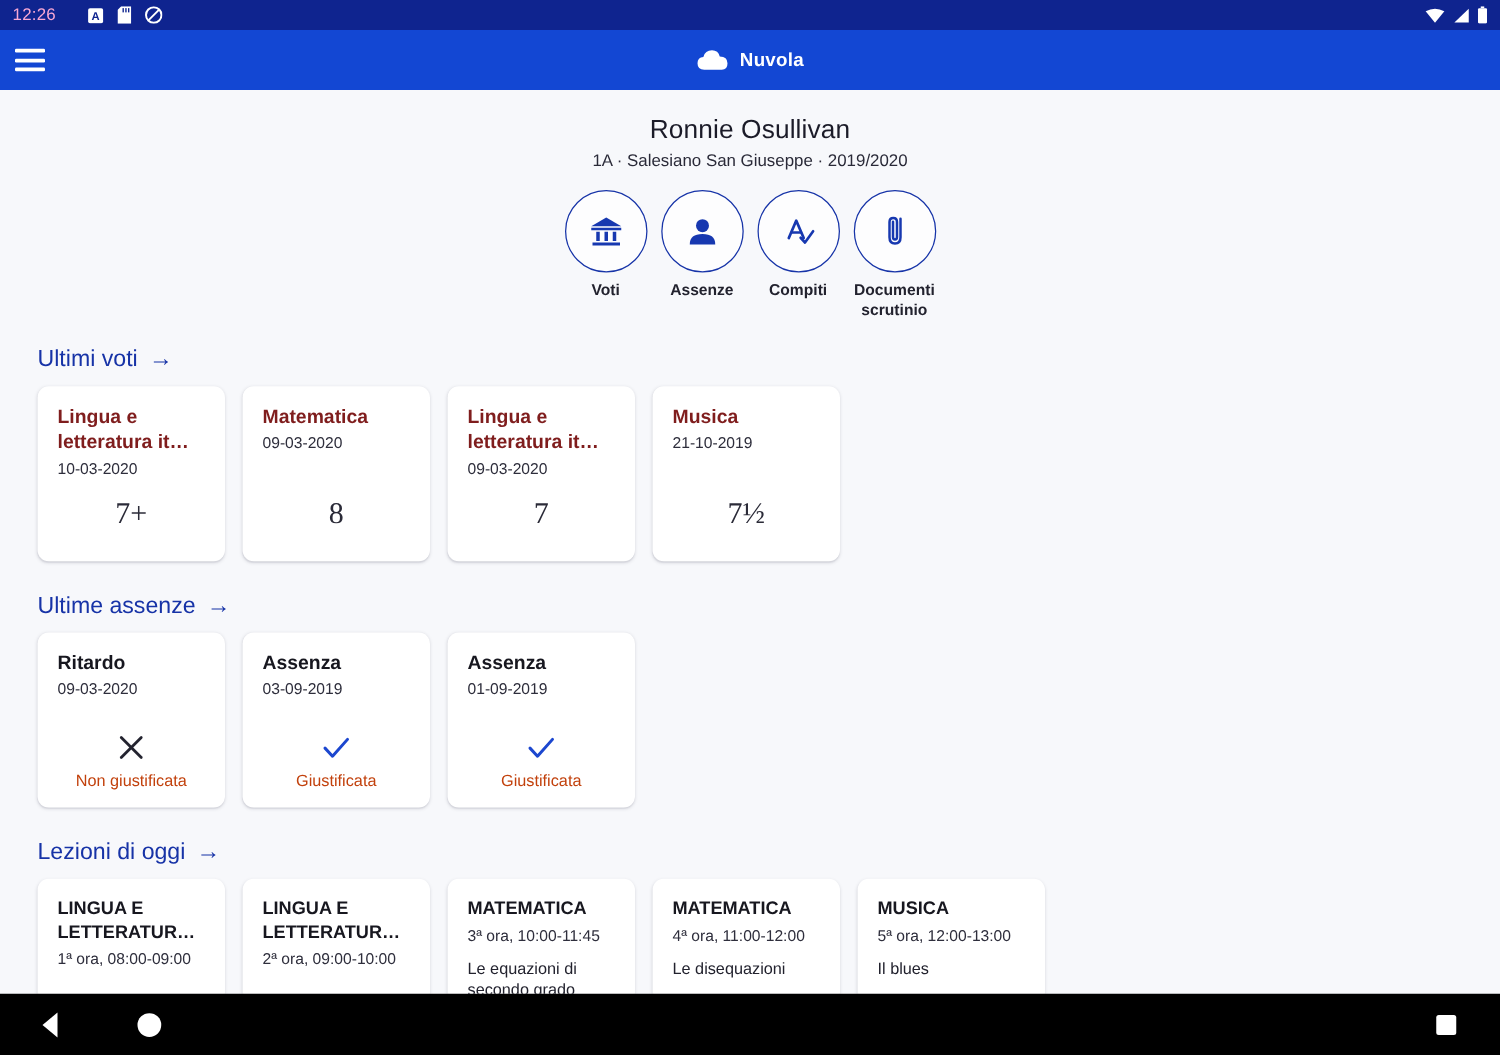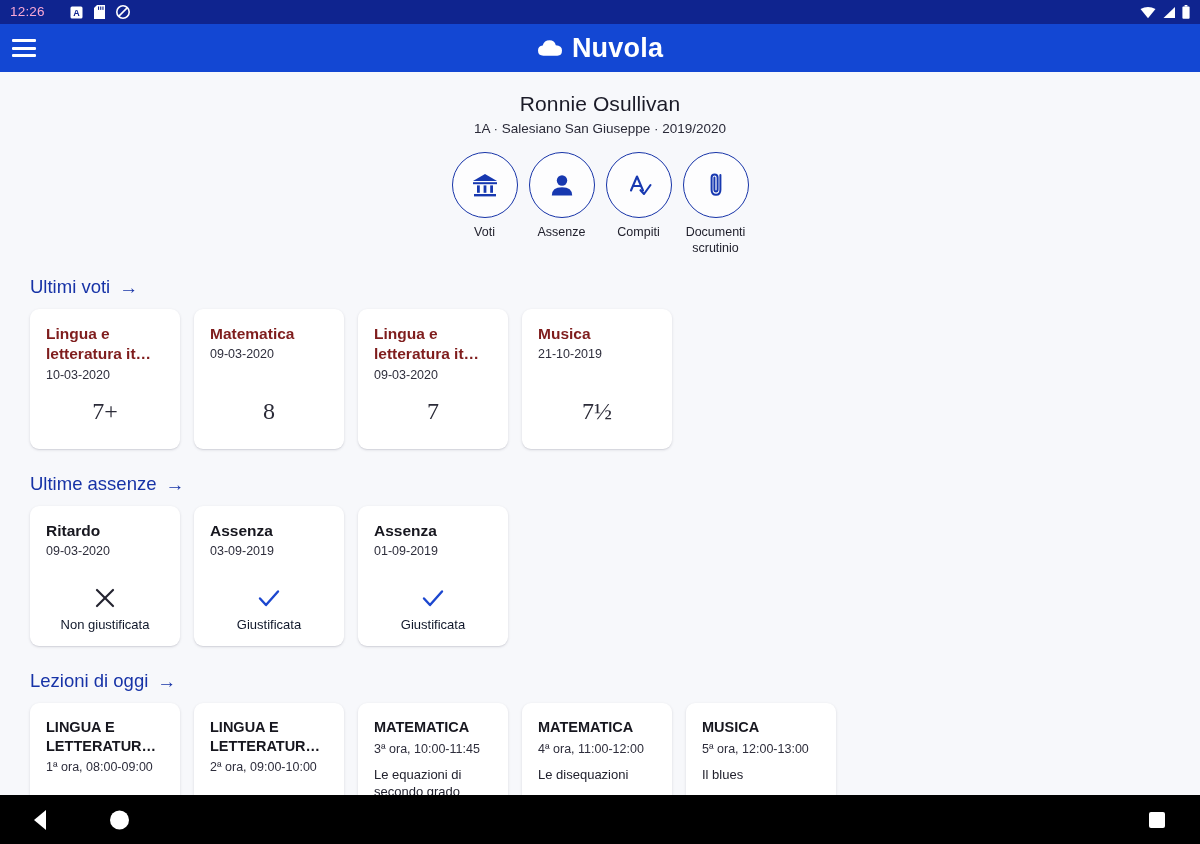--- a/index.html
+++ b/index.html
@@ -68,21 +68,21 @@
     position: absolute;
     left: 0; right: 0;
     display: flex;
     align-items: center;
     justify-content: center;
     gap: 9px;
     pointer-events: none;
   }
   .app-title-text {
     color: #ffffff;
-    font-size: 27px;
+    font-size: 15px;
     font-weight: 600;
     letter-spacing: .2px;
   }
 
   
   .content {
     flex: 1 1 auto;
     overflow: hidden;
     position: relative;
     background: #f7f8fb;
@@ -109,20 +109,21 @@
     align-items: flex-start;
     gap: 0px;
     margin-top: 16px;
   }
   .qa-item {
     width: 77px;
     display: flex;
     flex-direction: column;
     align-items: center;
     cursor: pointer;
+    font-weight: bold;
   }
   .qa-circle {
     width: 66px;
     height: 66px;
     border-radius: 50%;
     border: 1.6px solid #1734a8;
     background: #fdfdfe;
     display: flex;
     align-items: center;
     justify-content: center;
@@ -215,21 +216,21 @@
   .absence-mark {
     margin-top: auto;
     display: flex;
     justify-content: center;
     align-items: center;
     height: 26px;
   }
   .absence-status {
     text-align: center;
     font-size: 13px;
-    color: #0f172a;
+    color: #c2410c;
     margin-top: 6px;
     padding-bottom: 2px;
   }
 
   
   .lesson-card {
     width: 150px;
     height: 120px;
     padding: 15px 16px 10px 16px;
     display: flex;

